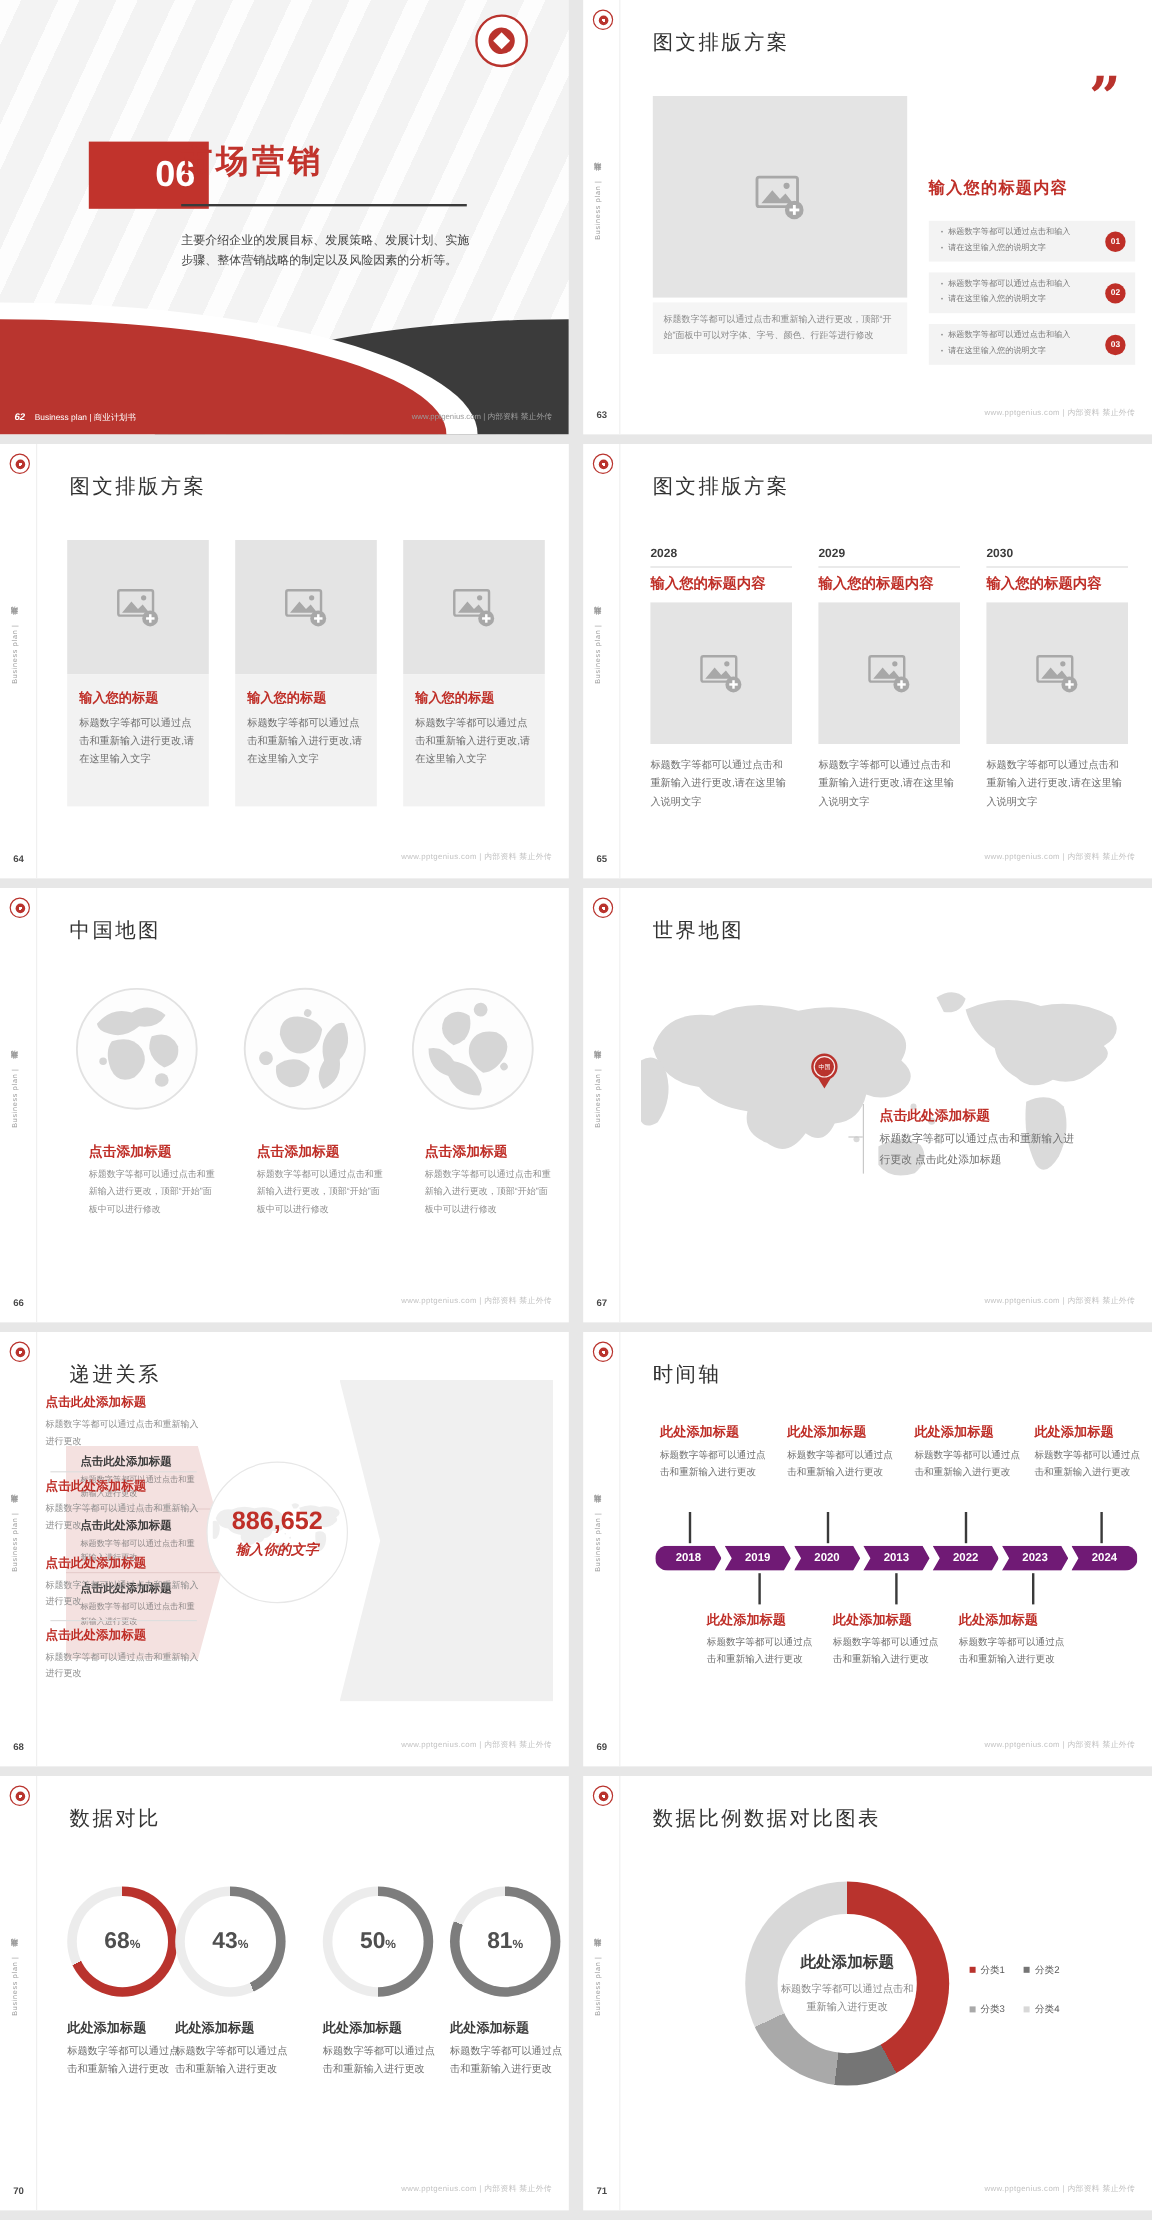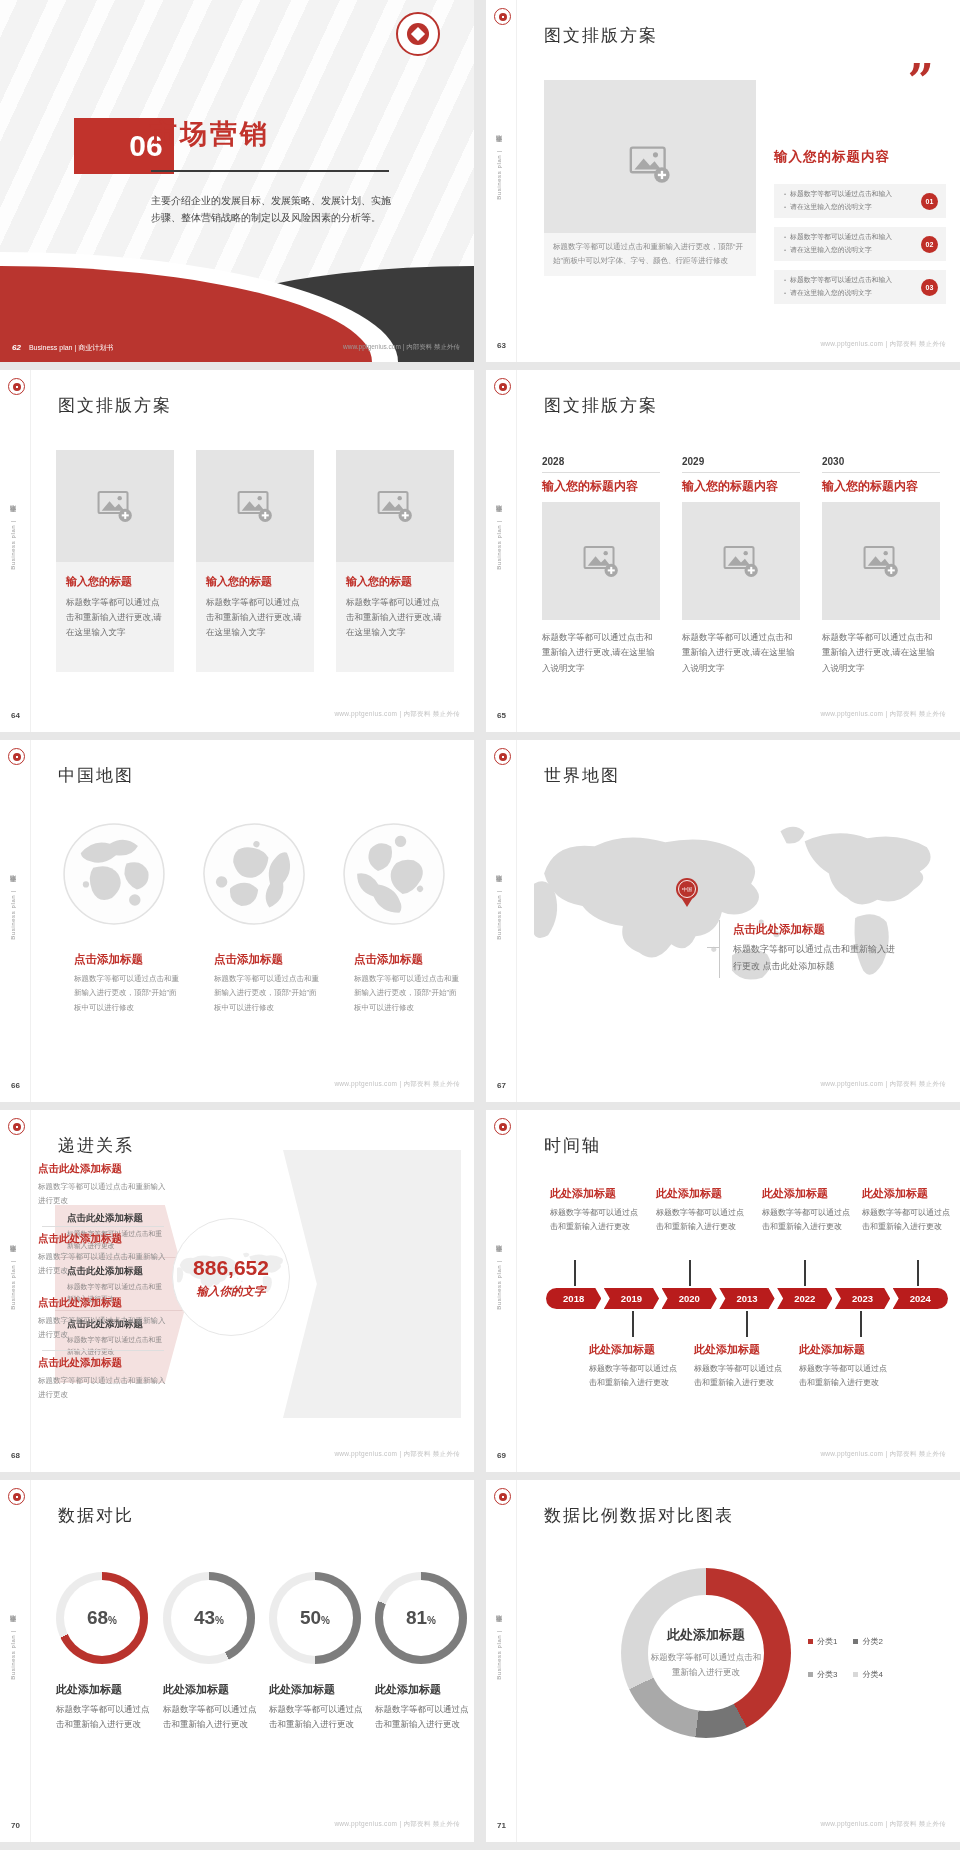--- a/index.html
+++ b/index.html
@@ -27,21 +27,21 @@
   .covDesc{position:absolute;left:151px;top:182px;width:248px;font-size:10px;color:#454545;line-height:1.7;}
   .emblem{position:absolute;right:34px;top:12px;width:40px;height:40px;border-radius:50%;border:2px solid #b9332d;background:#fff;display:flex;align-items:center;justify-content:center;}
   .emblem i{width:22px;height:22px;border-radius:50%;background:#b9332d;position:relative;display:block;}
   .emblem i::after{content:'';position:absolute;left:6px;top:6px;width:10px;height:10px;background:#fff;transform:rotate(45deg);}
   .covFootL{position:absolute;left:12px;bottom:9px;color:#fff;font-size:7px;}
   .covFootL b{font-size:8px;margin-right:8px;font-style:italic;}
   .covFootR{position:absolute;right:14px;bottom:10px;color:#9c9c9c;font-size:6.5px;}
   
   .ph{background:#e4e4e4;display:flex;align-items:center;justify-content:center;}
   .ph63{position:absolute;left:58px;top:80px;width:212px;height:168px;}
-  .cap63{position:absolute;left:58px;top:233px;width:194px;background:#f5f5f5;padding:7px 9px;font-size:7.5px;color:#8b8b8b;line-height:1.9;}
+  .cap63{position:absolute;left:58px;top:252px;width:194px;background:#f5f5f5;padding:7px 9px;font-size:7.5px;color:#8b8b8b;line-height:1.9;}
   .quote63{position:absolute;right:26px;top:58px;font-size:46px;line-height:1;font-weight:bold;color:#b9332d;font-family:"DejaVu Serif","Liberation Serif",serif;}
   .head63{position:absolute;left:288px;top:148px;font-size:13.5px;font-weight:bold;color:#bf2f28;letter-spacing:1px;}
   .card63{position:absolute;left:288px;width:172px;height:34px;background:#f3f3f3;display:flex;align-items:center;}
   .card63 .lines{flex:1;padding-left:10px;}
   .bLine{font-size:6.8px;color:#7a7a7a;line-height:1.9;}
   .bLine::before{content:'•';color:#9a9a9a;margin-right:4px;font-size:6px;}
   .badge{width:17px;height:17px;border-radius:50%;background:#bf2f28;color:#fff;font-size:7px;font-weight:bold;display:flex;align-items:center;justify-content:center;margin-right:8px;}
   
   .col1{left:56px;} .col2{left:196px;} .col3{left:336px;}
   .ph64{position:absolute;top:80px;width:118px;height:112px;}
@@ -81,31 +81,31 @@
   .gItem{position:absolute;left:38px;width:130px;}
   .gItem h5{margin:0 0 4px 0;font-size:10.5px;color:#bf2f28;}
   .gItem p{margin:0;font-size:7.5px;color:#8f8f8f;line-height:1.8;}
   .gSep{position:absolute;left:42px;width:122px;height:1px;background:#dedede;}
   
   .tItem{position:absolute;width:94px;}
   .tItem h5{margin:0 0 5px 0;font-size:11px;color:#bf2f28;}
   .tItem p{margin:0;font-size:8px;color:#6e6e6e;line-height:1.8;}
   .conn{position:absolute;width:1.5px;background:#3a3a3a;}
   .tlBar{position:absolute;left:60px;top:178px;width:402px;height:21px;border-radius:11px;overflow:hidden;display:flex;gap:2.5px;}
-  .tlSeg{flex:1;background:#b91c1c;color:#fff;font-size:9.5px;font-weight:bold;display:flex;align-items:center;justify-content:center;clip-path:polygon(0 0,calc(100% - 6px) 0,100% 50%,calc(100% - 6px) 100%,0 100%,6px 50%);}
+  .tlSeg{flex:1;background:#701a75;color:#fff;font-size:9.5px;font-weight:bold;display:flex;align-items:center;justify-content:center;clip-path:polygon(0 0,calc(100% - 6px) 0,100% 50%,calc(100% - 6px) 100%,0 100%,6px 50%);}
   .tlSeg.first{clip-path:polygon(0 0,calc(100% - 6px) 0,100% 50%,calc(100% - 6px) 100%,0 100%);}
   .tlSeg.last{clip-path:polygon(6px 50%,0 0,100% 0,100% 100%,0 100%);}
   
   .ring{position:absolute;top:92px;width:92px;height:92px;border-radius:50%;display:flex;align-items:center;justify-content:center;}
   .ring::after{content:'';position:absolute;inset:8px;border-radius:50%;background:#fff;}
   .ring .val{position:relative;z-index:1;font-size:19px;font-weight:bold;color:#4f4f4f;}
   .ring .pc{font-size:10px;}
   .rHead{position:absolute;top:202px;font-size:11px;font-weight:bold;color:#3d3d3d;}
   .rBody{position:absolute;top:222px;width:100px;font-size:8.5px;color:#6e6e6e;line-height:1.8;}
-  .rc1{left:56px;} .rc2{left:163px;} .rc3{left:269px;} .rc4{left:375px;align-items:center;}
+  .rc1{left:56px;} .rc2{left:146px;} .rc3{left:269px;} .rc4{left:375px;align-items:center;}
   
   .donut{position:absolute;left:135px;top:88px;width:170px;height:170px;border-radius:50%;}
   .donut::after{content:'';position:absolute;inset:27px;border-radius:50%;background:#fff;}
   .dCenter{position:absolute;left:135px;top:88px;width:170px;height:170px;display:flex;flex-direction:column;align-items:center;justify-content:center;text-align:center;z-index:2;}
   .dCenter h4{margin:0 0 6px 0;font-size:13px;color:#3d3d3d;}
   .dCenter p{margin:0;width:118px;font-size:8.5px;color:#8a8a8a;line-height:1.8;}
   .legend{position:absolute;left:322px;top:156px;display:grid;grid-template-columns:auto auto;column-gap:16px;row-gap:22px;}
   .lgItem{display:flex;align-items:center;font-size:8px;color:#595959;}
   .lgItem i{width:5px;height:5px;margin-right:4px;display:inline-block;}
 </style>

